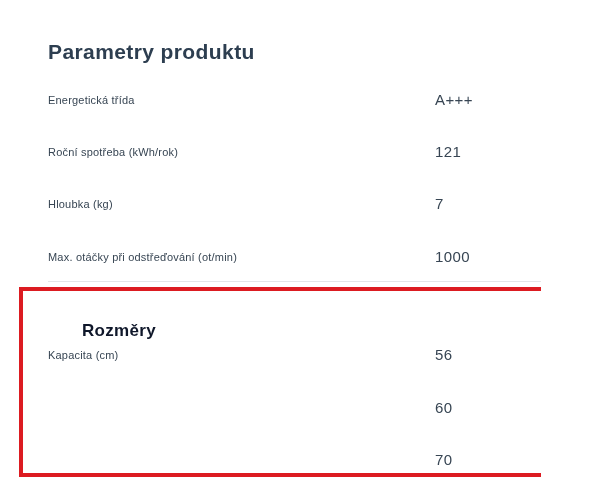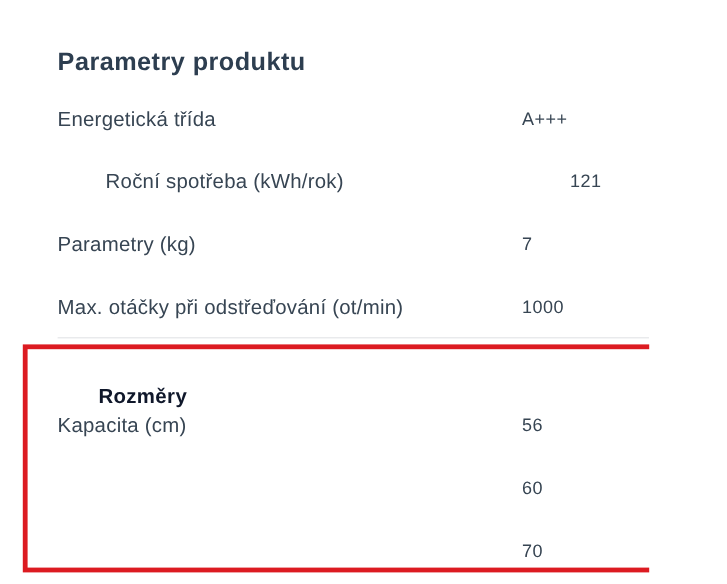--- a/index.html
+++ b/index.html
@@ -21,21 +21,21 @@
     top: 25px;
     font-size: 21px;
     line-height: 26px;
     font-weight: 700;
     letter-spacing: 0.4px;
     color: #2d3e50;
   }
   .p-label {
     position: absolute;
     left: 48px;
-    font-size: 17px;
+    font-size: 11px;
     line-height: 20px;
     color: #374553;
     letter-spacing: 0.2px;
     white-space: nowrap;
   }
   .p-value {
     position: absolute;
     left: 435px;
     font-size: 15px;
     line-height: 20px;
@@ -68,41 +68,41 @@
     left: 19px;
     top: 287px;
     width: 567px;
     height: 190px;
     border: 4px solid #dc1b21;
     background: transparent;
     pointer-events: none;
   }
   
   .r0 { top: 90px; }
-  .r1 { top: 142px; margin-left: 40px; }
+  .r1 { top: 142px; }
   .r2 { top: 194px; }
   .r3 { top: 247px; text-align: right; }
   .d0 { top: 345px; }
   .d1 { top: 398px; }
   .d2 { top: 450px; }
 </style>
 </head>
 <body>
 
 <div class="stage">
 
   <h1 class="page-title">Parametry produktu</h1>
 
   <div class="p-label r0">Energetická třída</div>
   <div class="p-value r0">A+++</div>
 
   <div class="p-label r1">Roční spotřeba (kWh/rok)</div>
   <div class="p-value r1">121</div>
 
-  <div class="p-label r2">Parametry (kg)</div>
+  <div class="p-label r2">Hloubka (kg)</div>
   <div class="p-value r2">7</div>
 
   <div class="p-label r3">Max. otáčky při odstřeďování (ot/min)</div>
   <div class="p-value r3">1000</div>
 
   <div class="divider"></div>
 
   <h2 class="section-heading">Rozměry</h2>
 
   <div class="p-label d0">Kapacita (cm)</div>

